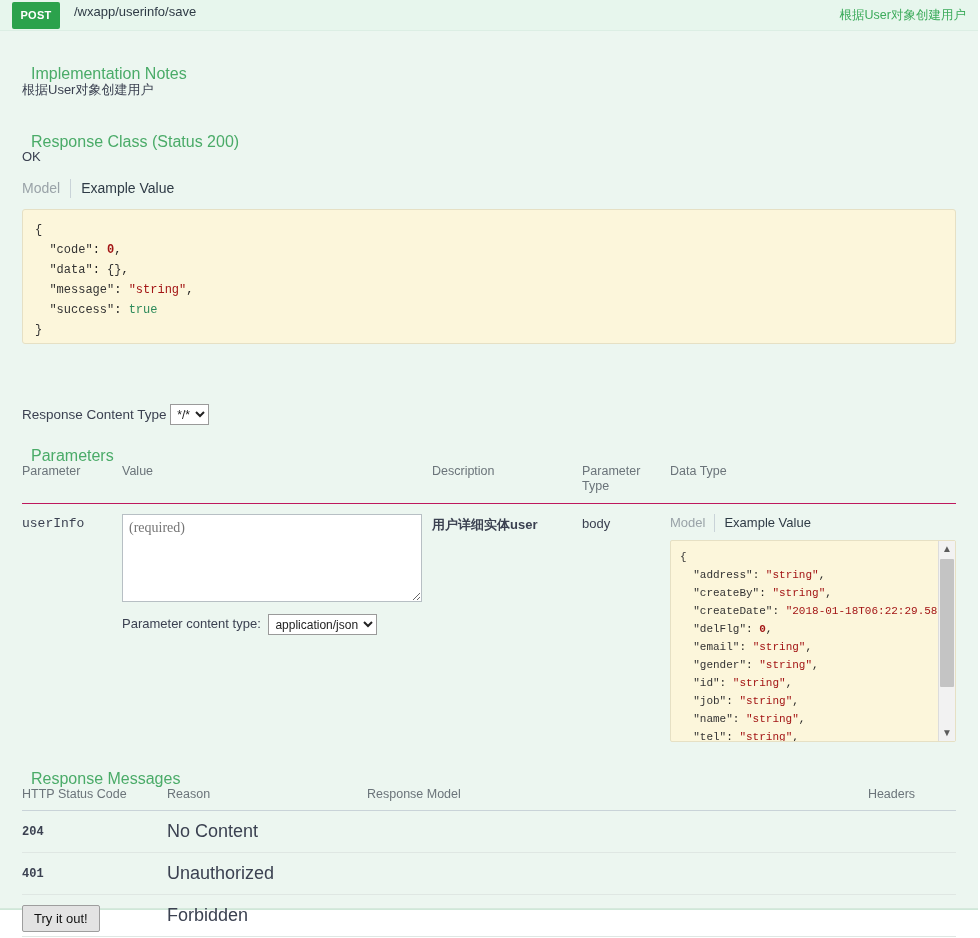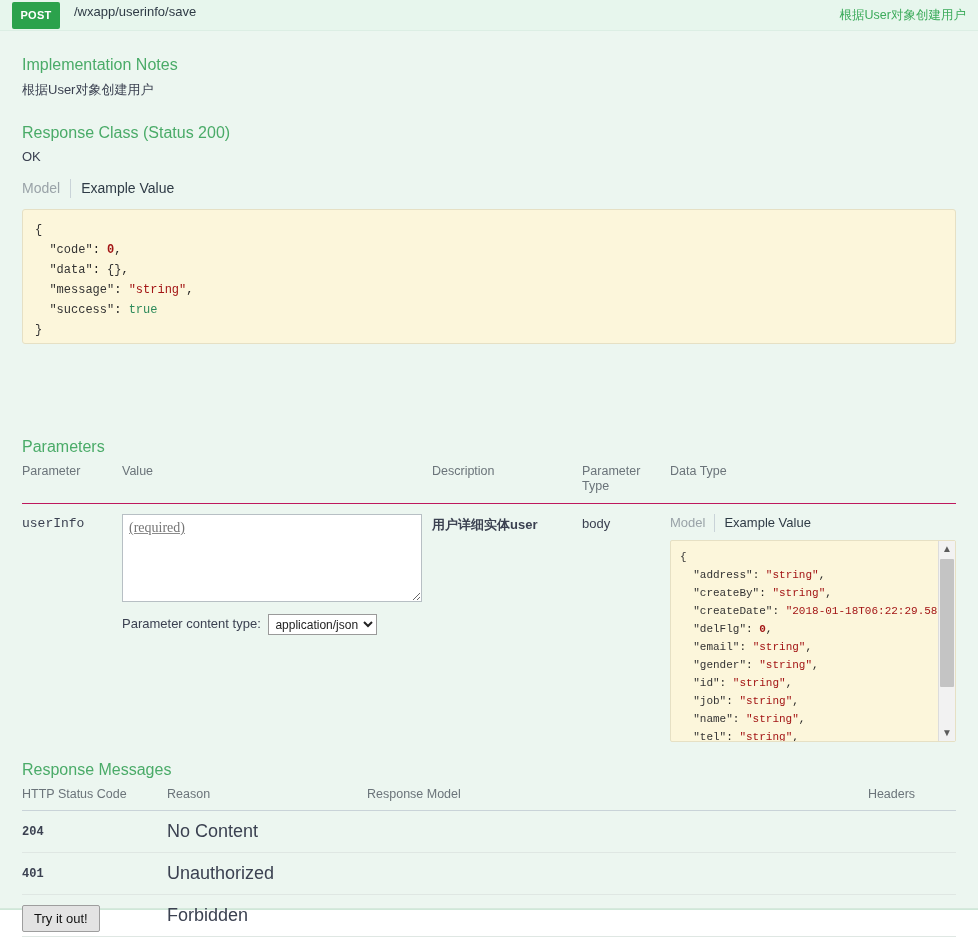--- a/index.html
+++ b/index.html
@@ -89,21 +89,21 @@
     position: absolute;
     left: 0;
     top: 31px;
     right: 0;
     bottom: 0;
     padding: 0 22px;
     box-sizing: border-box;
   }
 
   h4.section {
-    margin: 0;
+    margin: 9px;
     padding: 0;
     color: #4aab68;
     font-weight: normal;
     font-size: 16px;
     font-family: "Liberation Sans", sans-serif;
   }
   .plain {
     color: #3b4151;
     font-size: 13px;
   }
@@ -237,21 +237,20 @@
     height: 88px;
     box-sizing: border-box;
     border: 1px solid #b7bfc4;
     background: #ffffff;
     font-family: "Liberation Serif", serif;
     font-size: 14px;
     color: #8b8b8b;
     padding: 5px 6px;
     resize: vertical;
     display: block;
-    text-decoration: underline;
   }
   .pct-row {
     margin-top: 12px;
     font-size: 13px;
     color: #3b4151;
     white-space: nowrap;
   }
   .pct-row select.mini { margin-left: 4px; }
 
   
@@ -386,20 +385,26 @@
 
         <div class="abs code-box">
           <pre class="json"><span class="p">{</span>
   <span class="k">"code"</span>: <span class="n">0</span>,
   <span class="k">"data"</span>: <span class="p">{}</span>,
   <span class="k">"message"</span>: <span class="s">"string"</span>,
   <span class="k">"success"</span>: <span class="b">true</span>
 <span class="p">}</span></pre>
         </div>
 
+        <div class="abs rct-row">
+          <span class="rct-label">Response Content Type</span>
+          <select class="mini">
+            <option>*/*</option>
+          </select>
+        </div>
 
         <h4 class="section abs params-title">Parameters</h4>
 
         <div class="abs params-table">
           <table class="tbl">
             <thead>
               <tr>
                 <th style="width:100px">Parameter</th>
                 <th style="width:310px">Value</th>
                 <th style="width:150px">Description</th>

